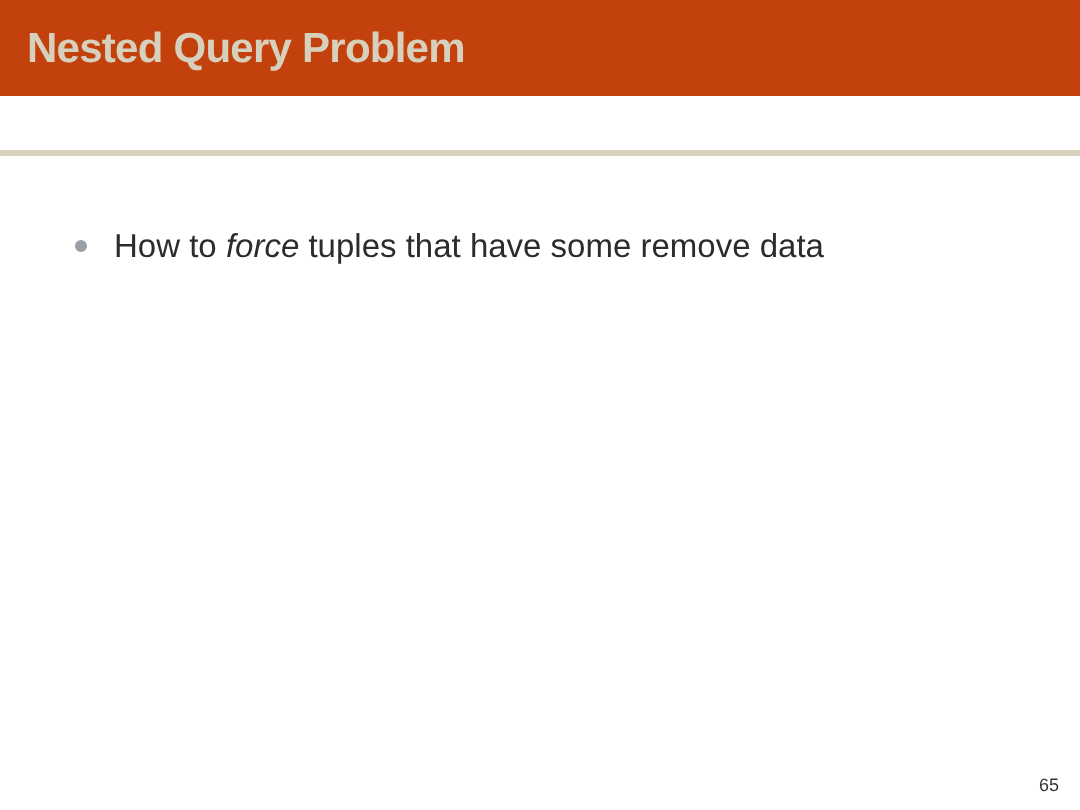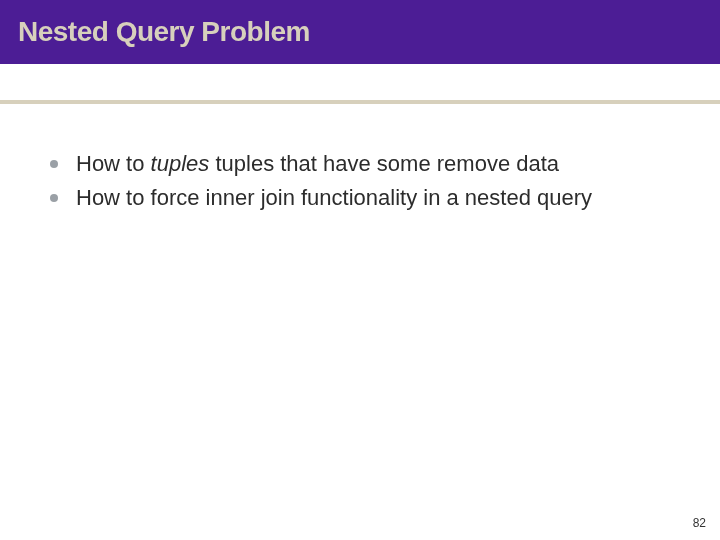--- a/index.html
+++ b/index.html
@@ -3,21 +3,21 @@
 <meta charset="utf-8">
 <style>
   * { margin: 0; padding: 0; box-sizing: border-box; }
   html, body { width: 720px; height: 540px; overflow: hidden; }
   body {
     font-family: Verdana, Geneva, sans-serif;
     background: #ffffff;
     position: relative;
   }
   .header-bar {
-    background: #4c1d95;
+    background: #c2410c;
     height: 64px;
     width: 100%;
     display: flex;
     align-items: center;
     padding-left: 18px;
   }
   .header-title {
     color: #d7d0bc;
     font-size: 28px;
     font-weight: 900;
@@ -73,21 +73,18 @@
 
 <div class="header-bar">
   <h1 class="header-title">Nested Query Problem</h1>
 </div>
 
 <div class="accent-line"></div>
 
 <div class="content">
   <ul class="bullet-list">
     <li class="bullet-item">
-      <span>How to </span><span class="italic">tuples</span><span> tuples that have some remove data</span>
-    </li>
-    <li class="bullet-item">
-      <span>How to force inner join functionality in a nested query</span><span class="italic"></span><span></span>
+      <span>How to </span><span class="italic">force</span><span> tuples that have some remove data</span>
     </li>
   </ul>
 </div>
 
-<div class="page-number">82</div>
+<div class="page-number">65</div>
 
 </body></html>

